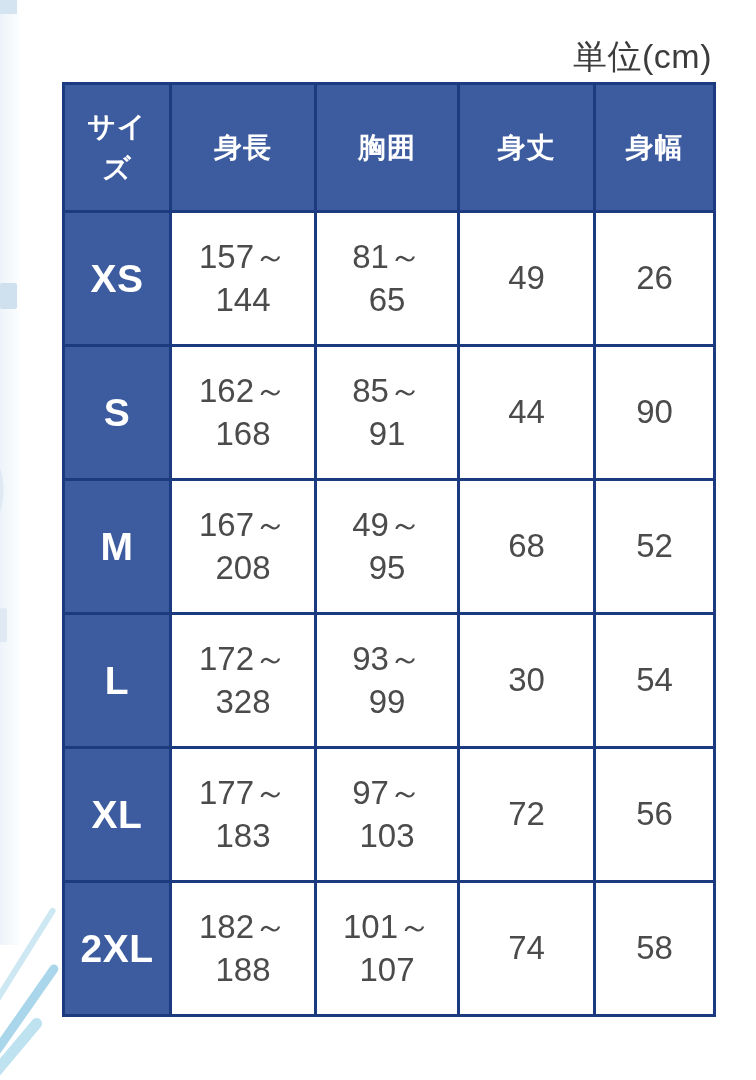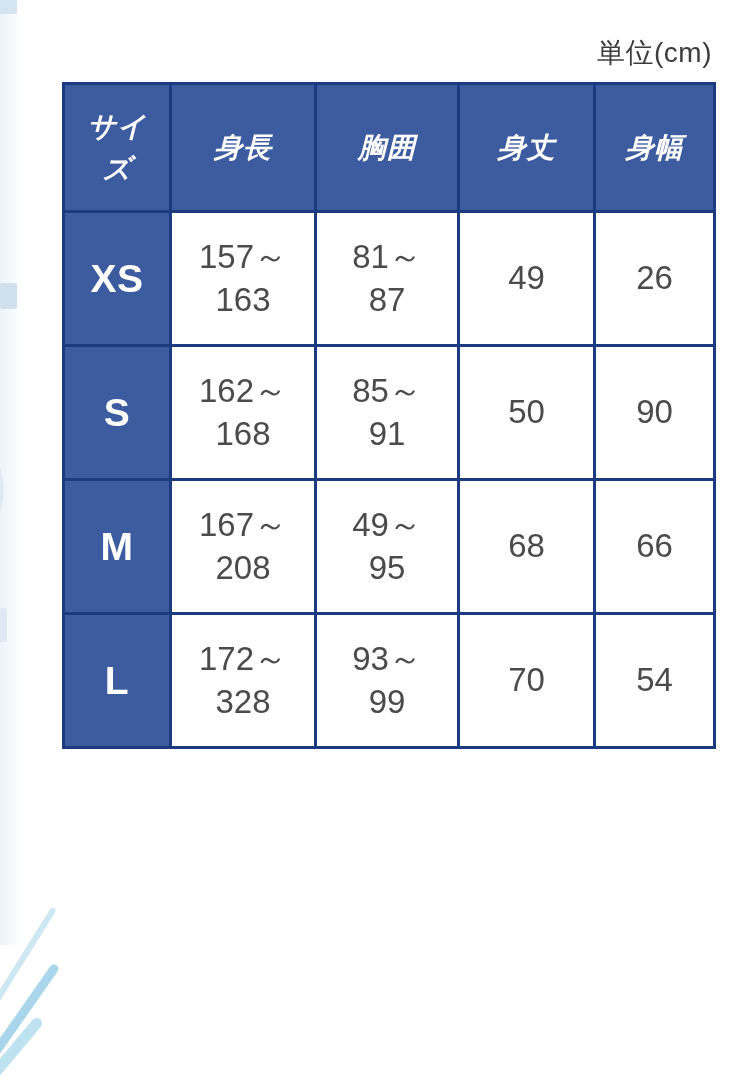--- a/index.html
+++ b/index.html
@@ -31,36 +31,36 @@
     color:#dfe9f3; user-select:none;
   }
   .stroke { position:absolute; border-radius:6px; }
   .stroke-1 { left:-30px; top:952px; width:110px; height:6px; background:#cde7f3; transform:rotate(-58deg); }
   .stroke-2 { left:-38px; top:1010px; width:120px; height:9px; background:#a9d6ea; transform:rotate(-55deg); }
   .stroke-3 { left:-42px; top:1052px; width:100px; height:11px; background:#bfe2f0; transform:rotate(-50deg); }
 
   
   .unit-label {
     position:absolute; top:34px; right:44px;
-    font-size:28px; color:#3c3c3c; letter-spacing:0.5px;
+    font-size:34px; color:#3c3c3c; letter-spacing:0.5px;
   }
 
   
   table.size-chart {
     position:absolute; left:62px; top:82px;
     width:651px;
     border-collapse:collapse; table-layout:fixed;
   }
   .size-chart th, .size-chart td {
     border:3px solid #1b3a80;
     text-align:center; vertical-align:middle;
     white-space:pre-line;
     padding:0;
   }
-  .size-chart thead tr { height:128px;font-style:italic; }
+  .size-chart thead tr { height:128px; }
   .size-chart thead th {
     background:#3d5c9f; color:#ffffff;
     font-size:28px; font-weight:700; line-height:1.5;
     letter-spacing:1px;
   }
   .size-chart tbody tr { height:134px; }
   .size-chart tbody th {
     background:#3d5c9f; color:#ffffff;
     font-size:39px; font-weight:700; letter-spacing:0.5px;
   }
@@ -99,48 +99,66 @@
         <th>身長</th>
         <th>胸囲</th>
         <th>身丈</th>
         <th>身幅</th>
       </tr>
     </thead>
     <tbody>
       <tr>
         <th>XS</th>
         <td>157～
-163</td>
+144</td>
         <td>81～
-87</td>
+65</td>
         <td>49</td>
         <td>26</td>
       </tr>
       <tr>
         <th>S</th>
         <td>162～
 168</td>
         <td>85～
 91</td>
-        <td>50</td>
+        <td>44</td>
         <td>90</td>
       </tr>
       <tr>
         <th>M</th>
         <td>167～
 208</td>
         <td>49～
 95</td>
         <td>68</td>
-        <td>66</td>
+        <td>52</td>
       </tr>
       <tr>
         <th>L</th>
         <td>172～
 328</td>
         <td>93～
 99</td>
-        <td>70</td>
+        <td>30</td>
         <td>54</td>
+      </tr>
+      <tr>
+        <th>XL</th>
+        <td>177～
+183</td>
+        <td>97～
+103</td>
+        <td>72</td>
+        <td>56</td>
+      </tr>
+      <tr>
+        <th>2XL</th>
+        <td>182～
+188</td>
+        <td>101～
+107</td>
+        <td>74</td>
+        <td>58</td>
       </tr>
     </tbody>
   </table>
 </div>
 
 </body></html>

